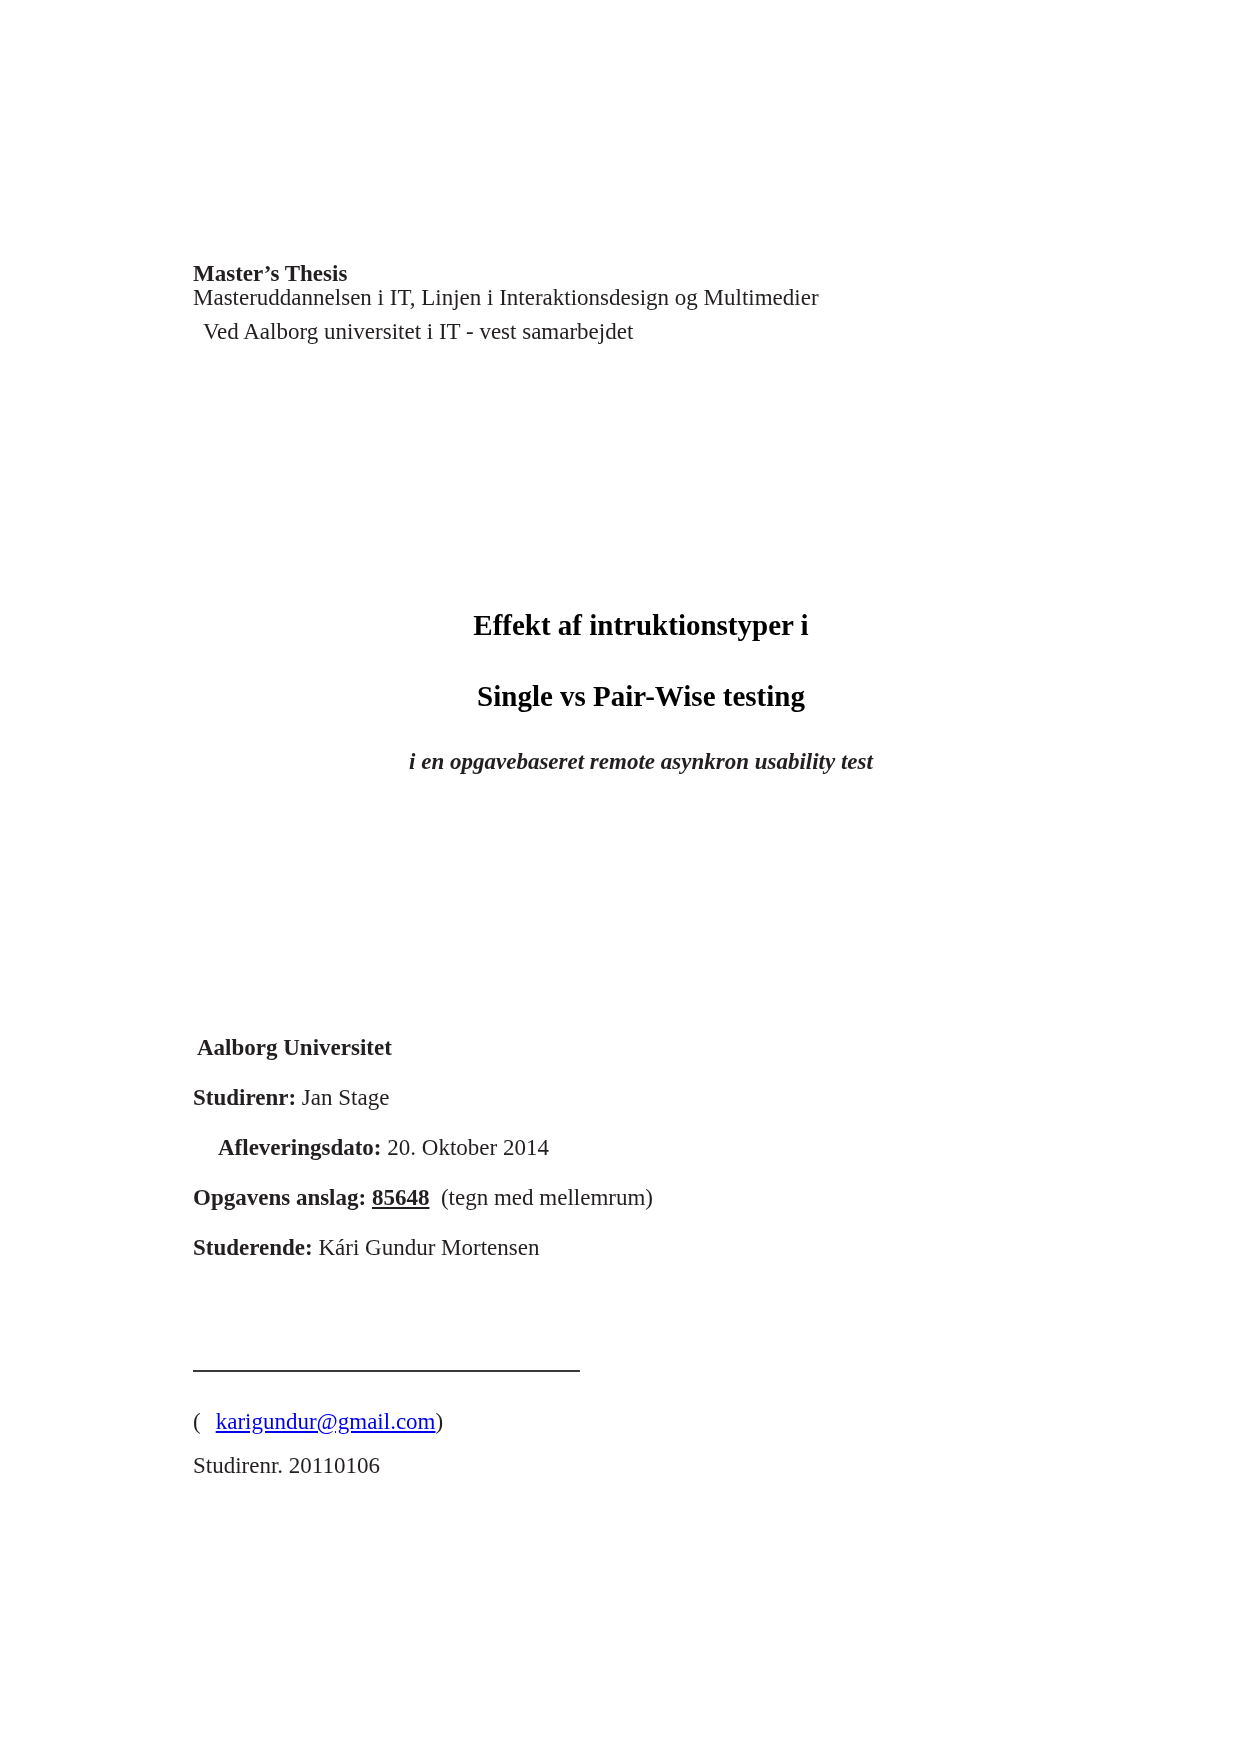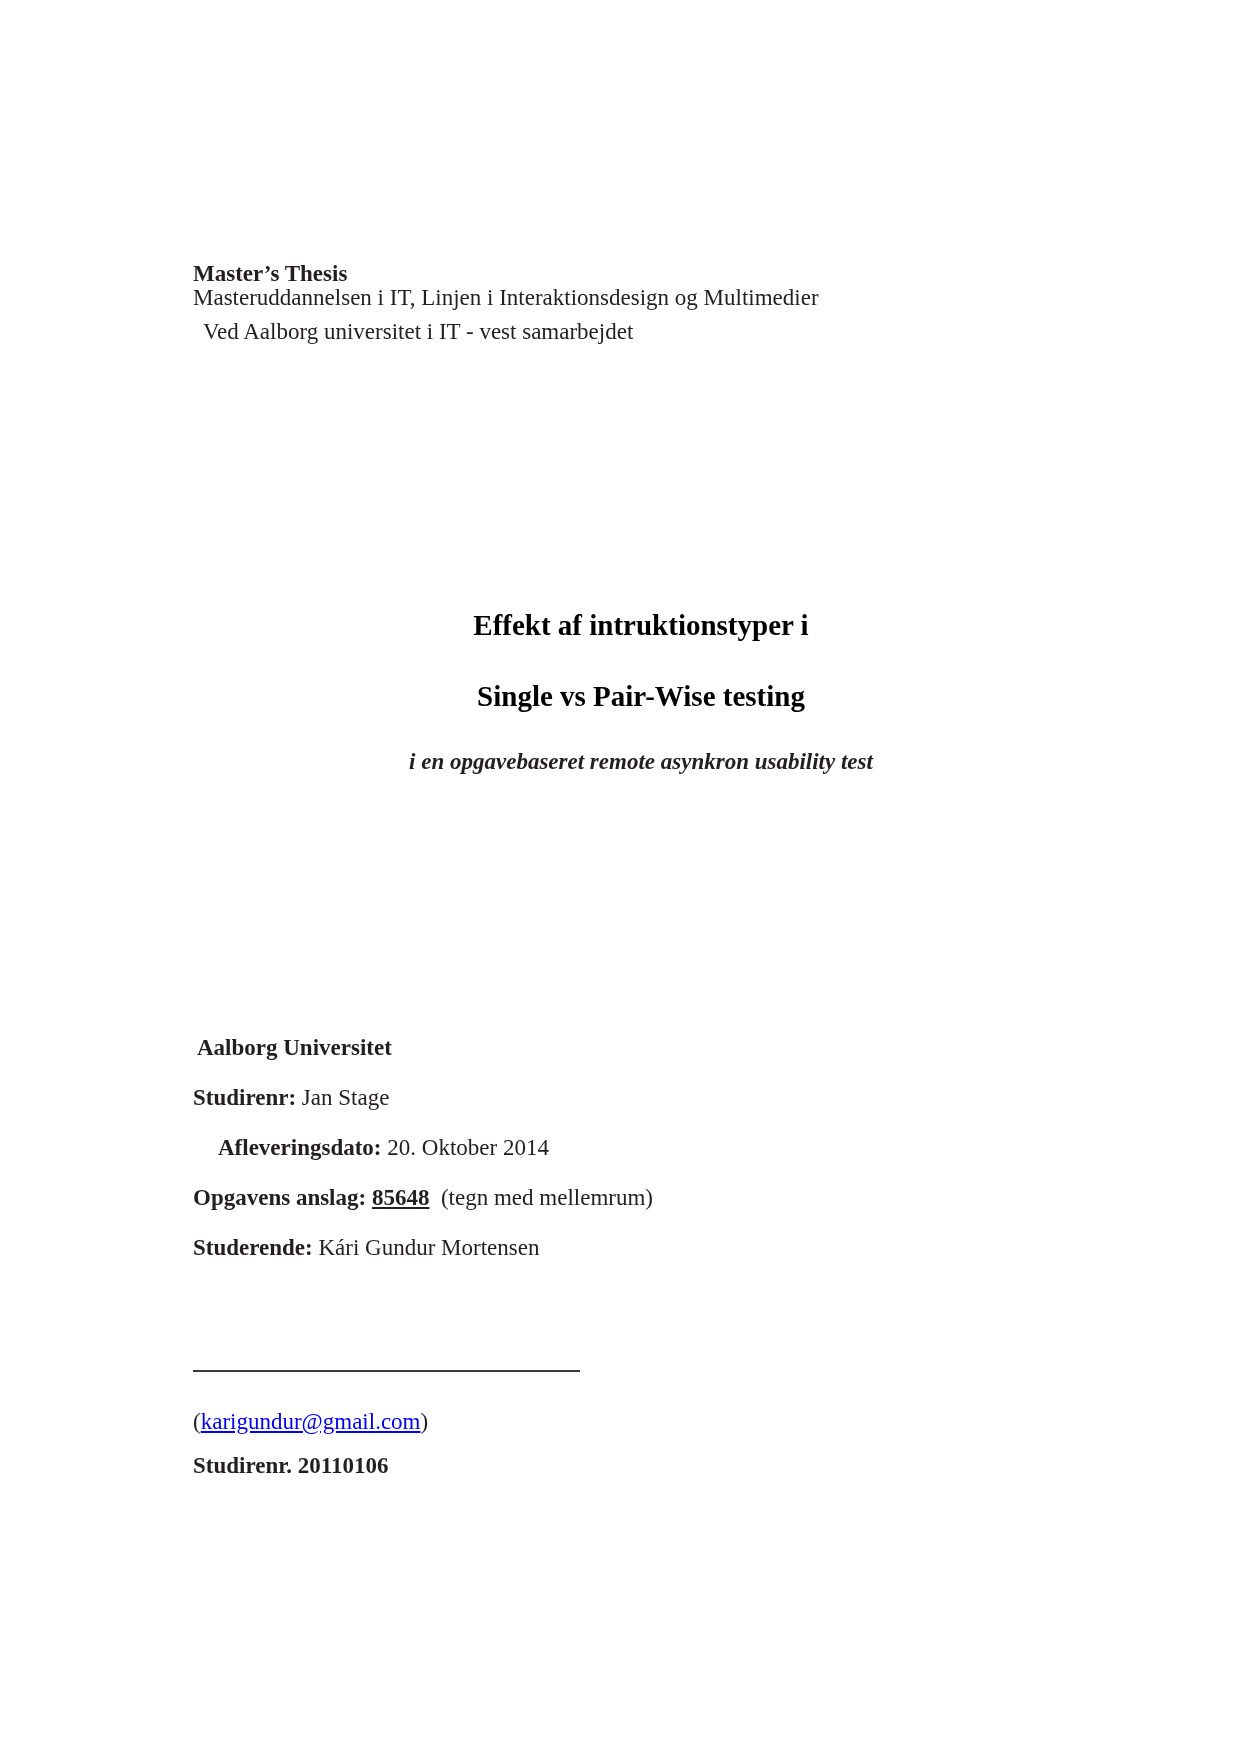--- a/index.html
+++ b/index.html
@@ -4,21 +4,21 @@
   <style>
     html, body { margin: 0; padding: 0; background: #ffffff; }
     body { width: 1241px; height: 1754px; position: relative; overflow: hidden;
            font-family: "Liberation Serif", "DejaVu Serif", serif; color: #231f20; }
     .abs { position: absolute; white-space: nowrap; }
     .body-text { font-size: 23px; line-height: 28px; }
     .bold { font-weight: bold; }
     .title { font-size: 29px; font-weight: bold; color: #000; left: 0; width: 1282px; text-align: center; line-height: 36px; }
     .subtitle { font-size: 23px; font-weight: bold; font-style: italic; left: 0; width: 1282px; text-align: center; line-height: 28px; }
     .underline { text-decoration: underline; font-weight: bold; }
-    .link { color: #0000ee; text-decoration: underline; }
+    .link { color: #0000ee; text-decoration: underline; margin-left: 15px; }
     .rule { position: absolute; left: 193px; top: 1370px; width: 387px; height: 0; border-top: 2px solid #3a3a3a; }
   </style>
 </head>
 <body>
 
 <div>
 
   <div class="abs body-text bold" style="left:193px; top:240px;margin-top:20px;">Master’s Thesis</div>
   <div class="abs body-text" style="left:193px; top:284px;">Masteruddannelsen i IT, Linjen i Interaktionsdesign og Multimedier</div>
   <div class="abs body-text" style="left:203px; top:318px;">Ved Aalborg universitet i IT - vest samarbejdet</div>
@@ -47,15 +47,15 @@
 
   <div class="abs body-text" style="left:193px; top:1234px;">
     <span class="bold">Studerende:</span>
     <span>Kári Gundur Mortensen</span>
   </div>
 
   <div class="rule"></div>
 
   <div class="abs body-text" style="left:193px; top:1408px;"><span>(</span><a class="link">karigundur@gmail.com</a><span>)</span></div>
 
-  <div class="abs body-text" style="left:193px; top:1452px;font-weight:bold;">Studirenr. 20110106</div>
+  <div class="abs body-text" style="left:193px; top:1452px;">Studirenr. 20110106</div>
 
 </div>
 
 </body></html>

